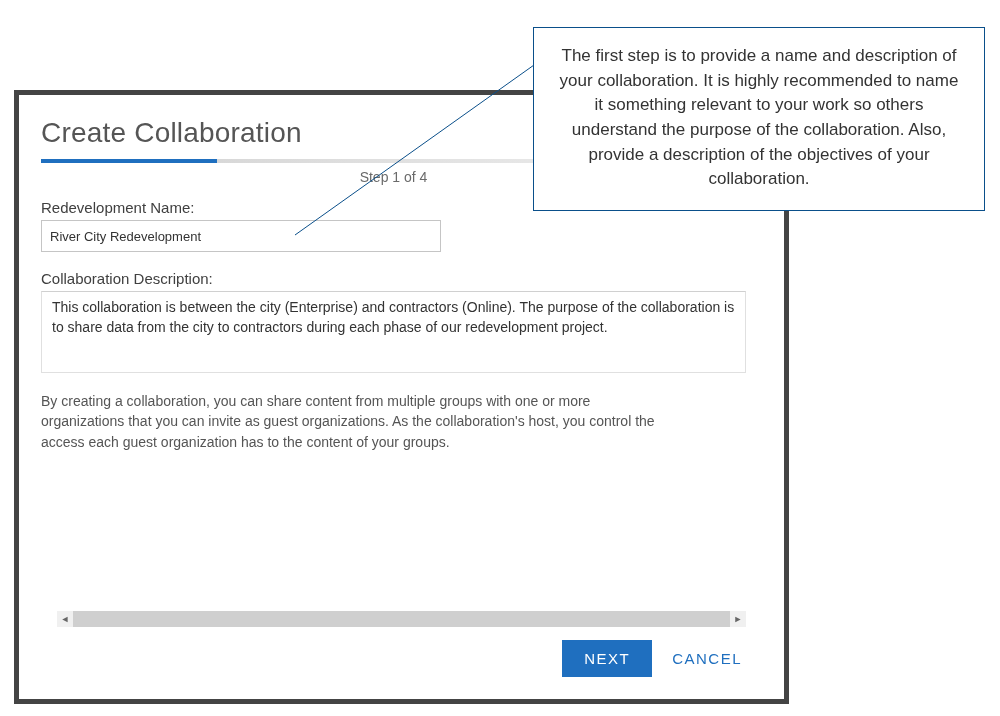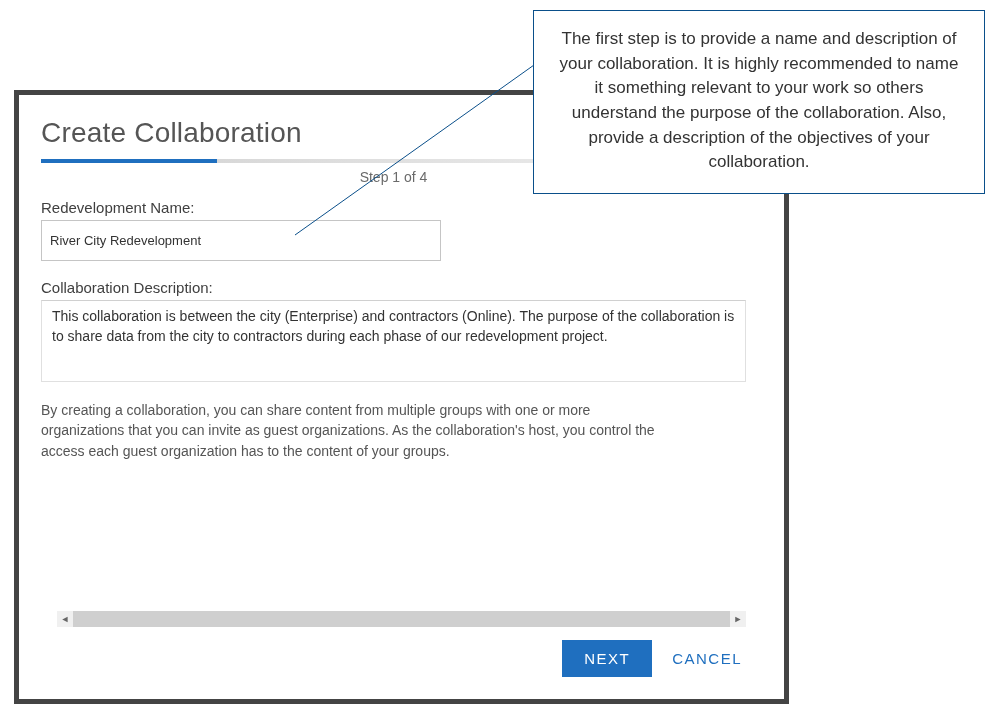--- a/index.html
+++ b/index.html
@@ -51,21 +51,21 @@
     margin-bottom: 14px;
     text-align: center;
   }
   .field-label {
     font-size: 15px;
     color: #404040;
     margin-bottom: 4px;
   }
   .text-input {
     width: 400px;
-    height: 41px;
+    height: 32px;
     border: 1px solid #c5c5c5;
     font-family: Verdana, Geneva, sans-serif;
     font-size: 13px;
     padding: 4px 8px;
     color: #333;
   }
   .desc-area {
     width: 100%;
     height: 82px;
     border: 1px solid #e0e0e0;
@@ -131,21 +131,21 @@
     background: none;
     border: none;
     color: #1f6fbf;
     font-size: 15px;
     letter-spacing: 1.5px;
     cursor: pointer;
     padding: 10px 4px;
   }
   .callout {
     position: absolute;
-    top: 10px;
+    top: 27px;
     left: 533px;
     width: 452px;
     border: 1.5px solid #0a4f8a;
     background: #fff;
     padding: 16px 22px 18px 22px;
     font-size: 17px;
     color: #333;
     text-align: center;
     line-height: 1.45;
     z-index: 10;

